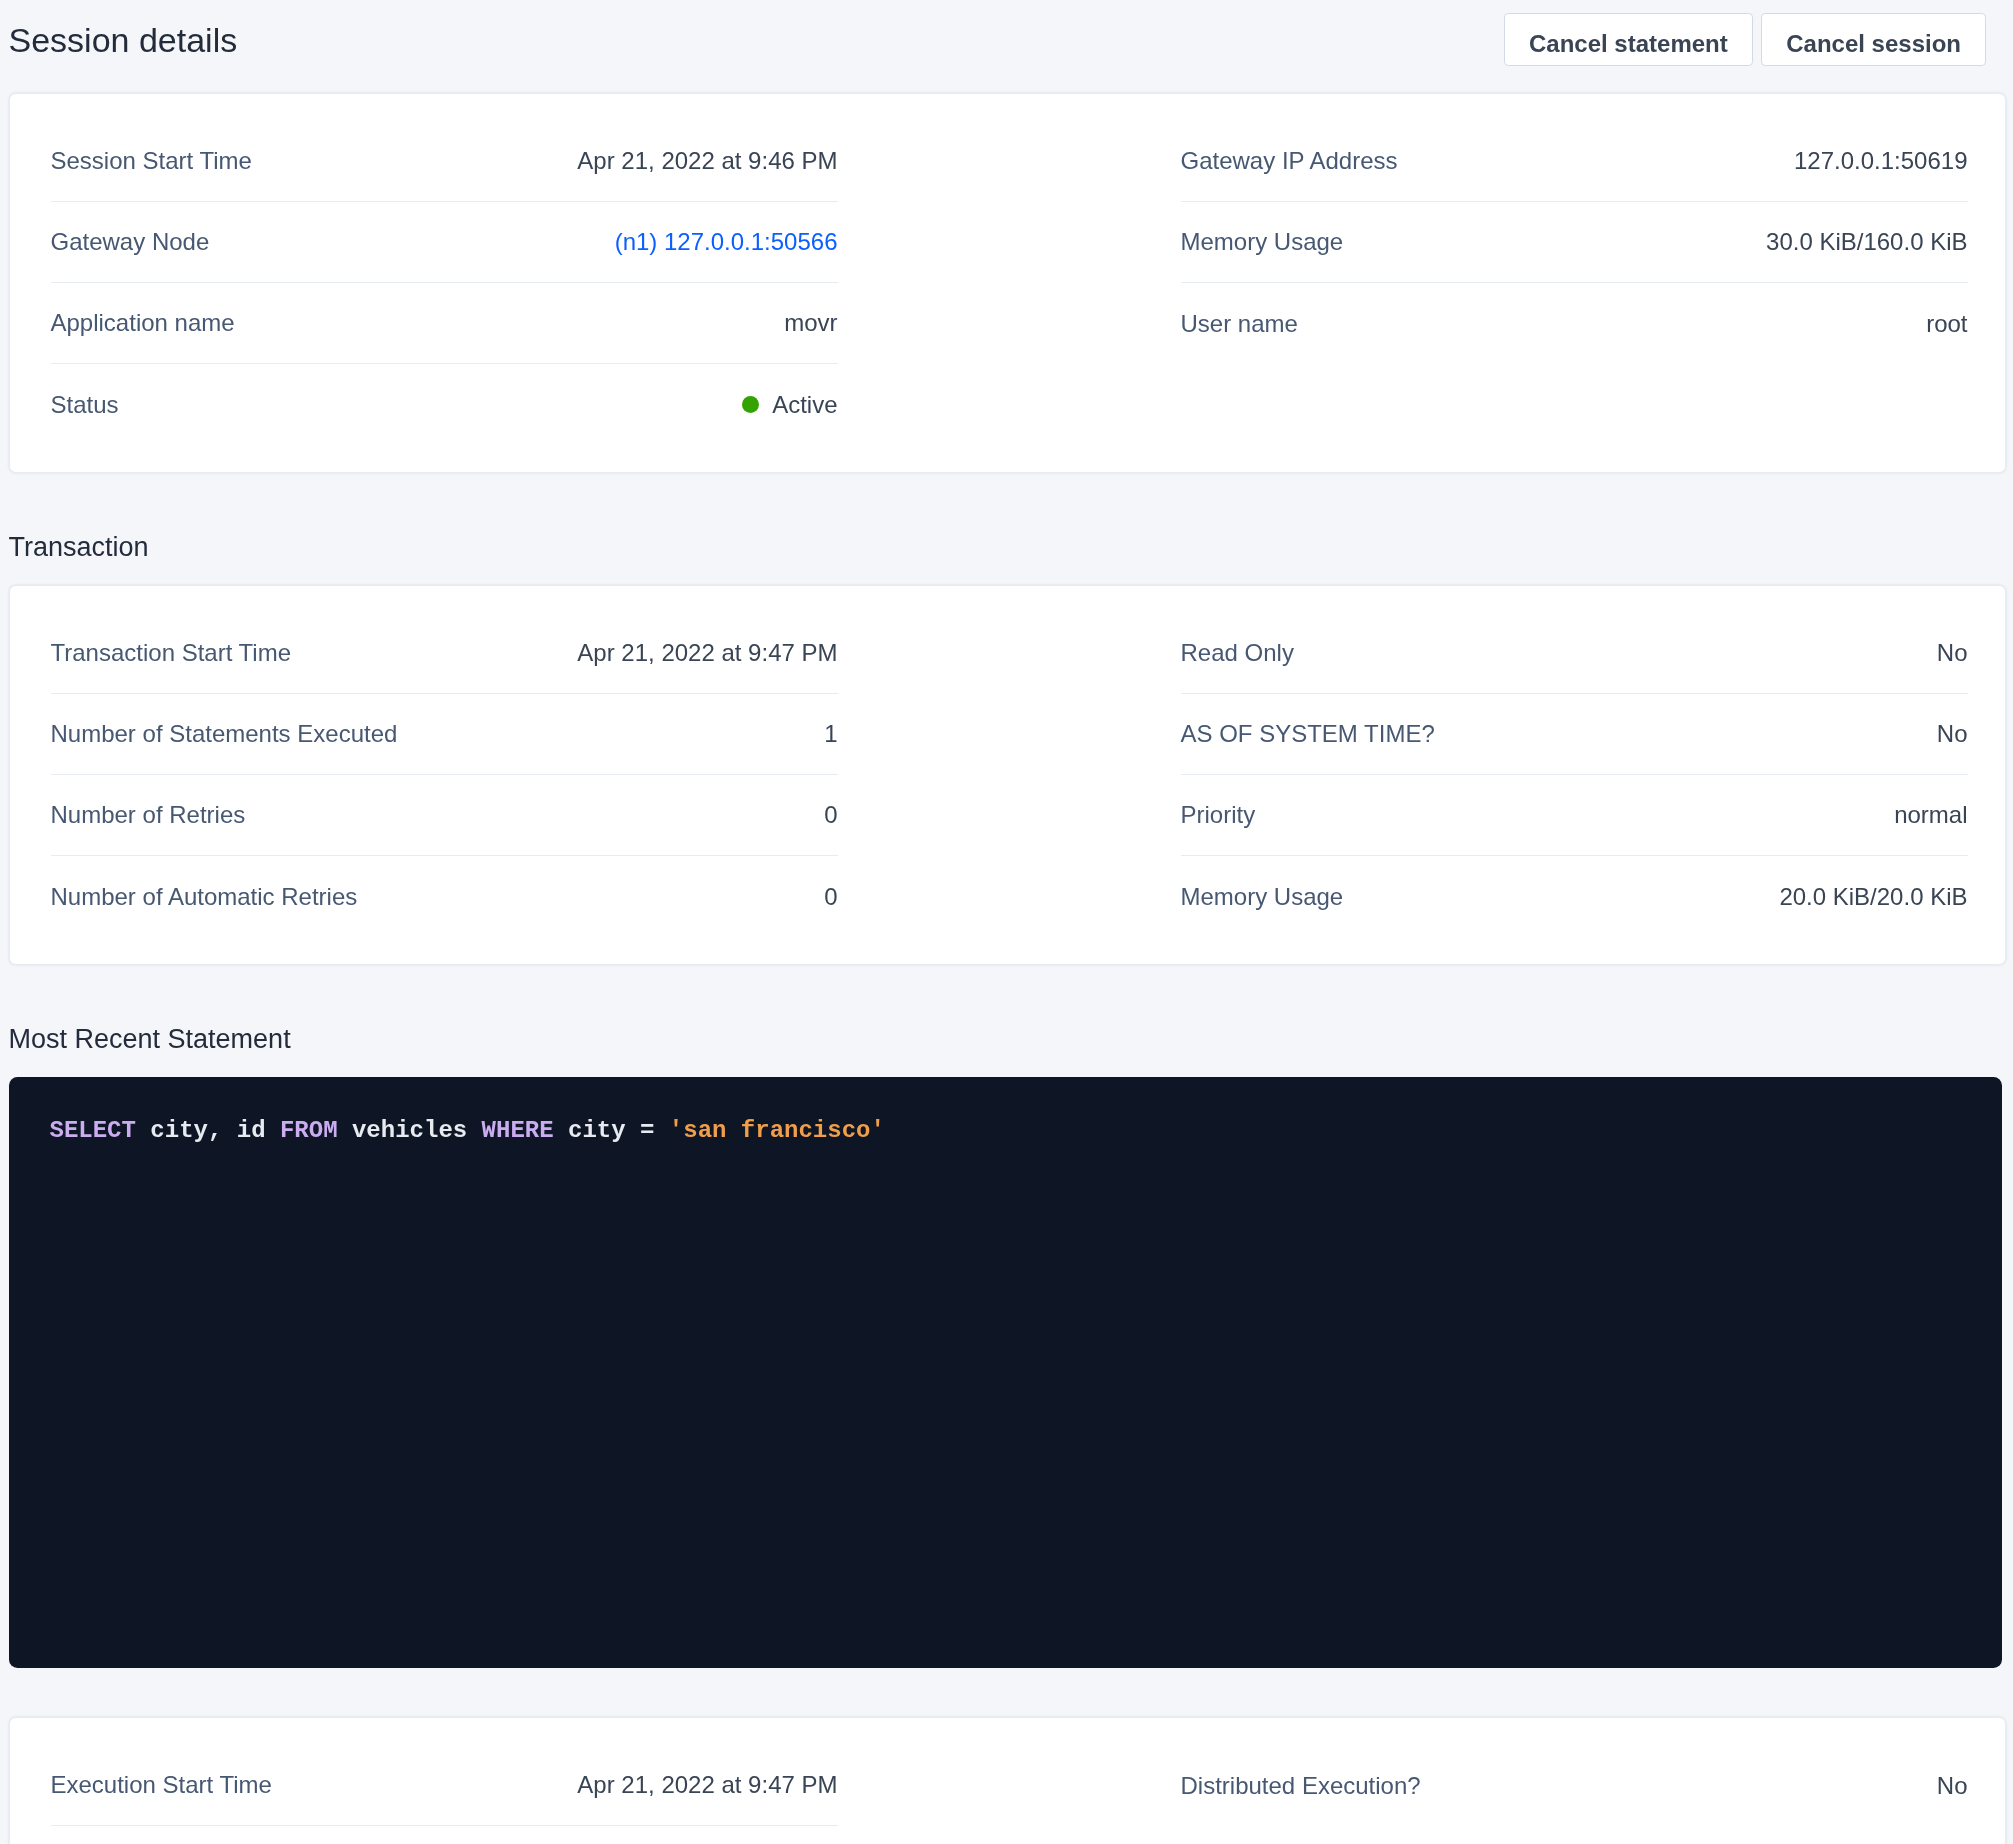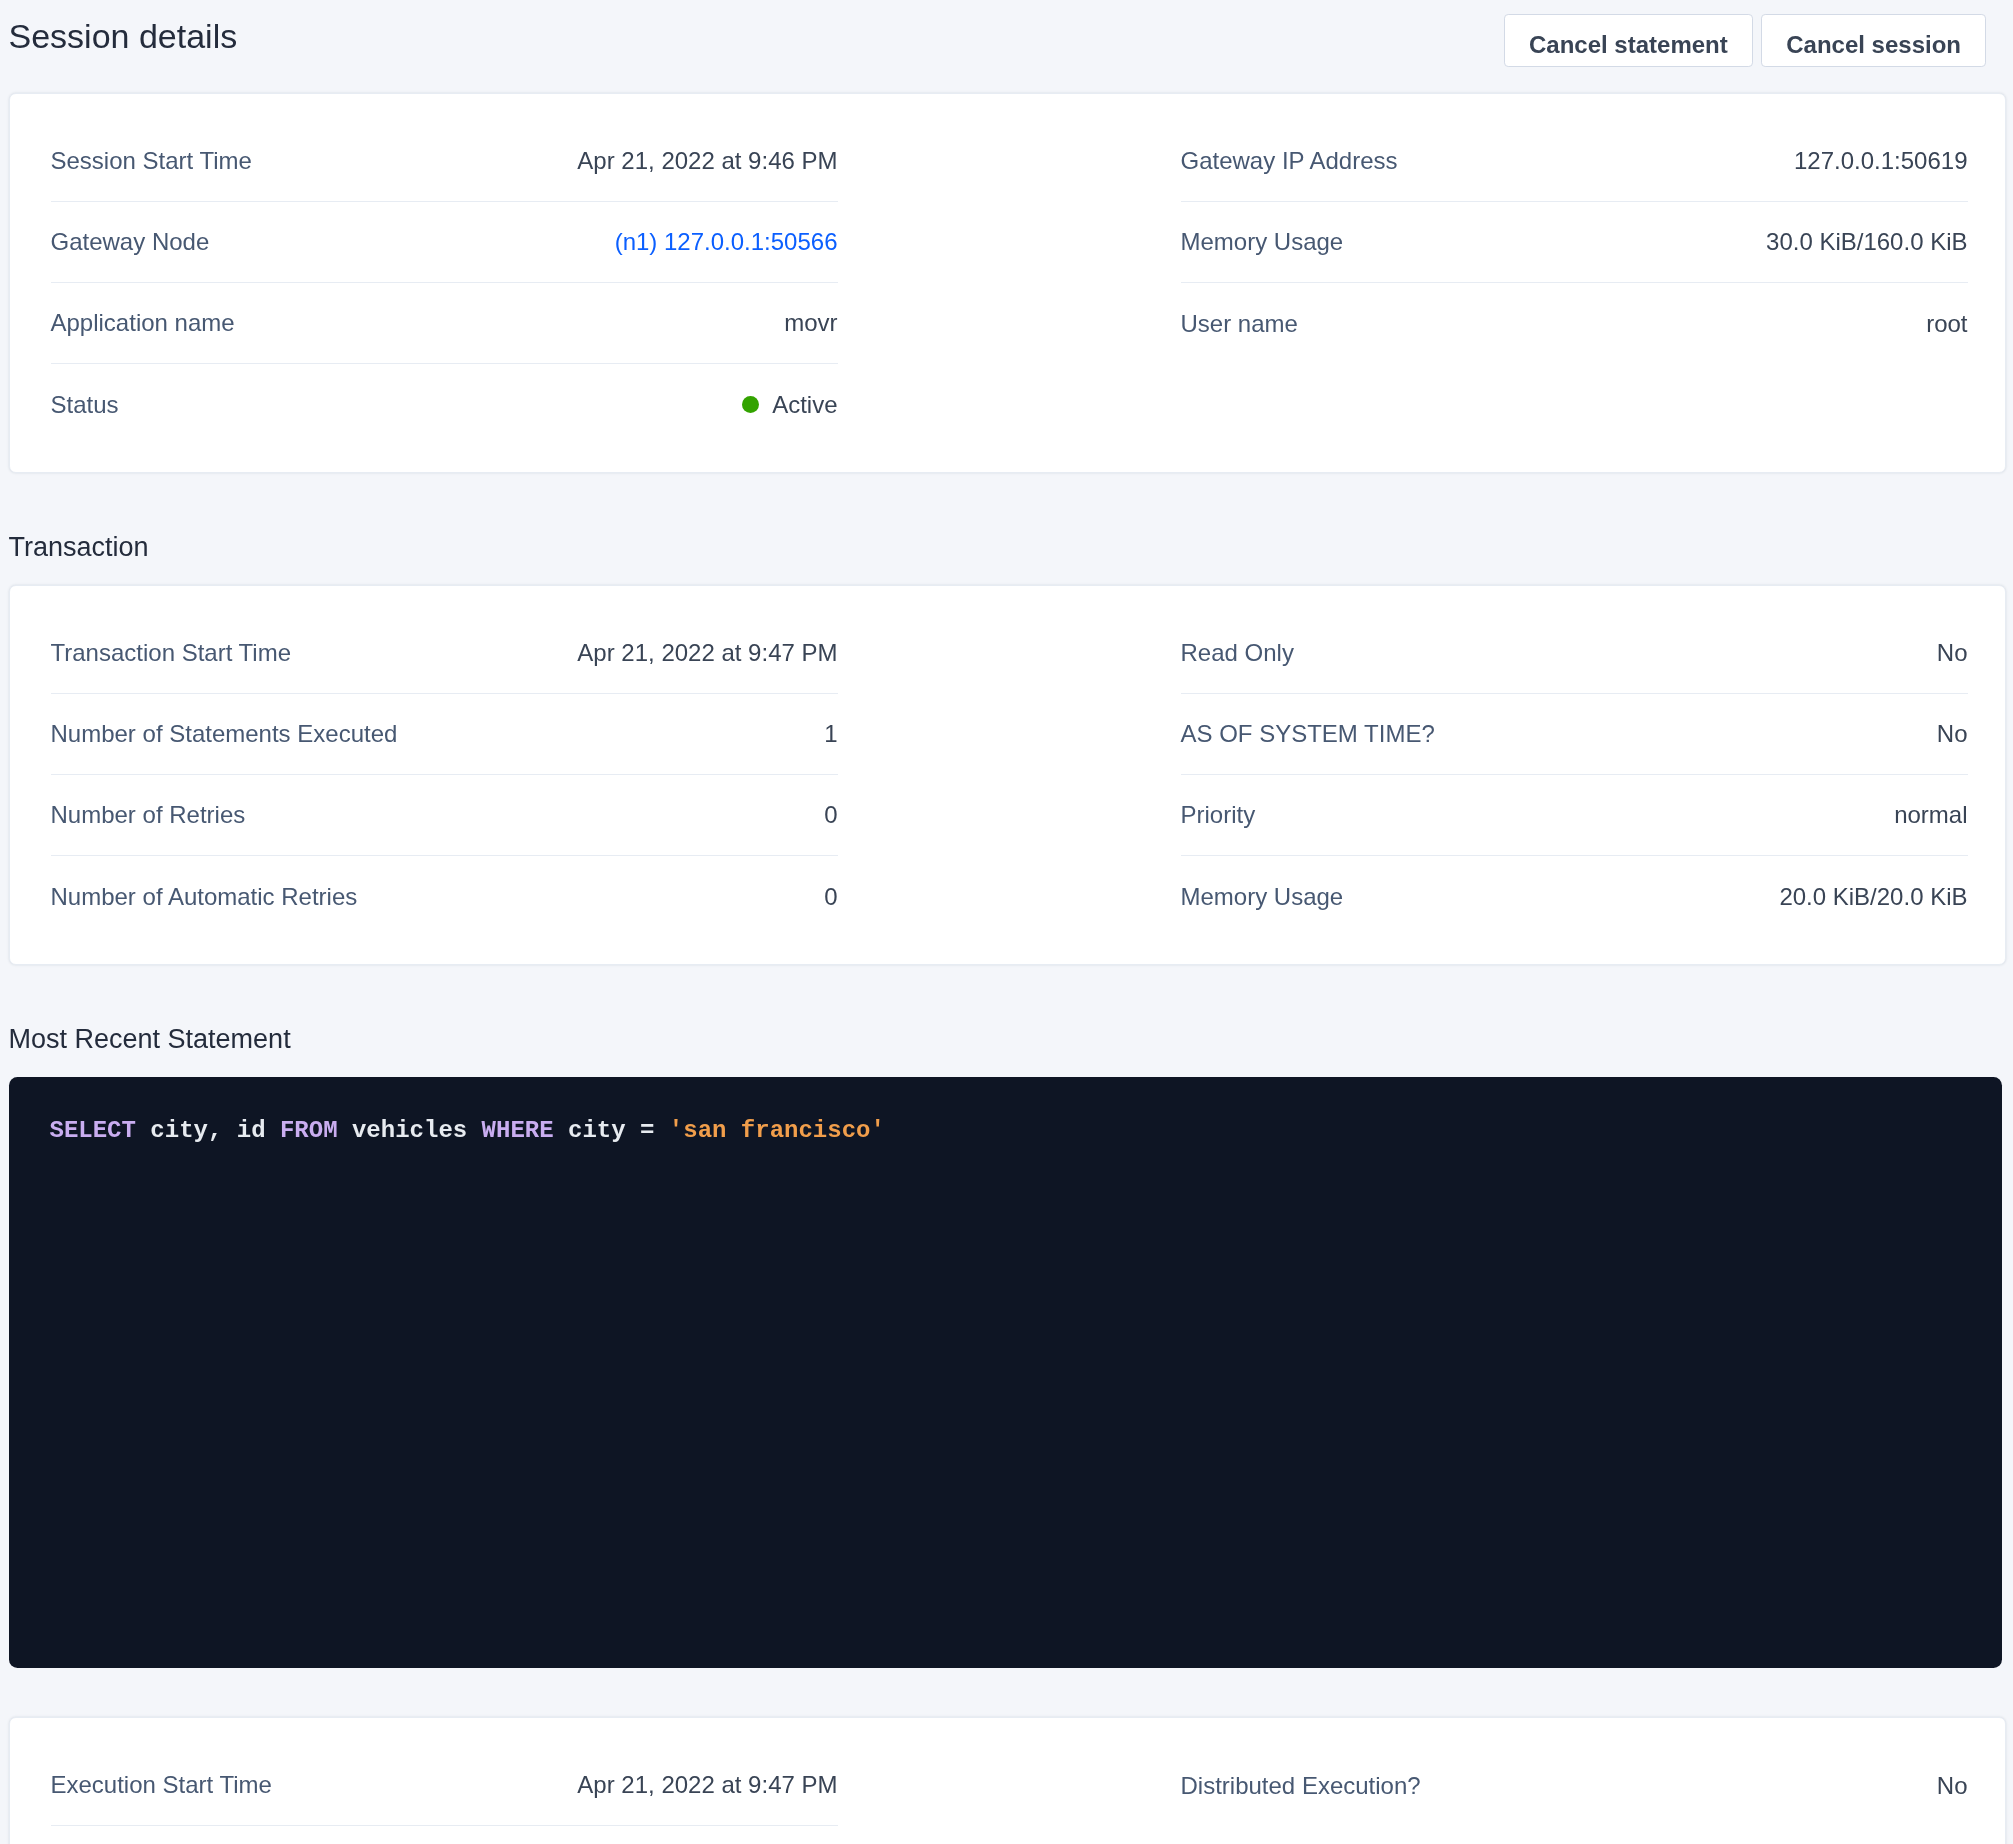--- a/index.html
+++ b/index.html
@@ -11,21 +11,21 @@
     font-family: "Liberation Sans", "DejaVu Sans", sans-serif;
     color: #394455;
     overflow: hidden;
   }
   .page { padding: 0 8.5px; }
 
   
   .page-header {
     display: flex;
     justify-content: space-between;
-    align-items: flex-start;
+    align-items: center;
     padding-top: 13.6px;
     margin-bottom: 27px;
     height: 66px;
   }
   .page-title {
     margin: 0;
     font-size: 34px;
     font-weight: 400;
     line-height: 44px;
     color: #242c3c;

